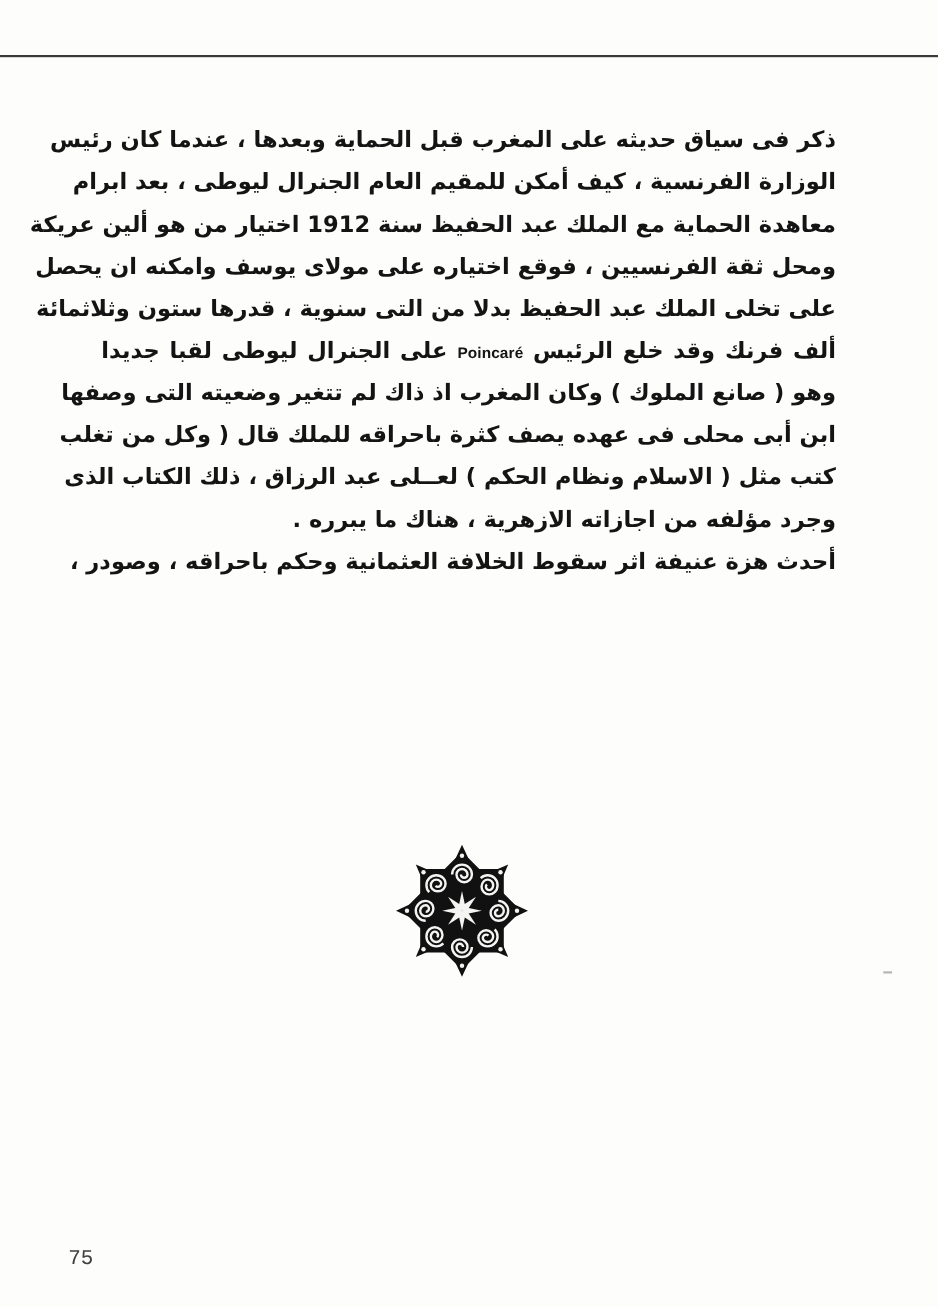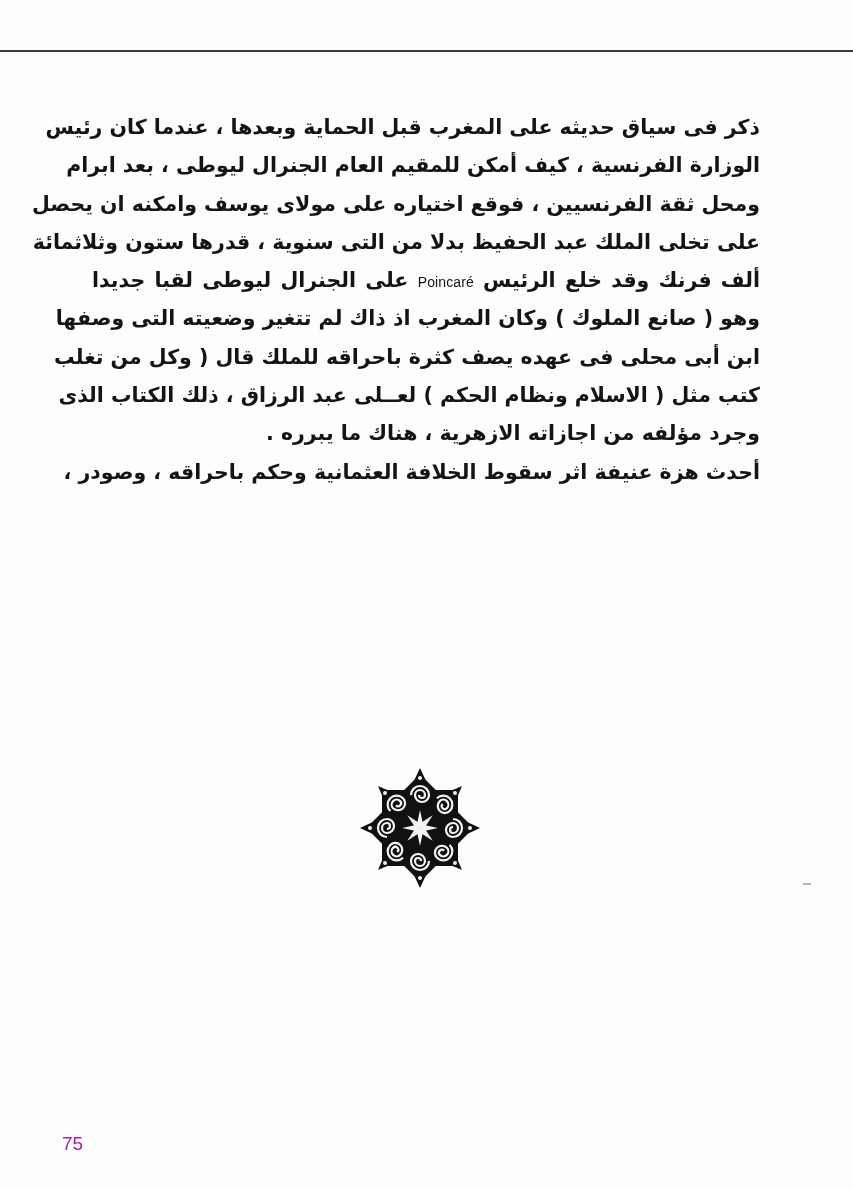--- a/index.html
+++ b/index.html
@@ -24,41 +24,42 @@
     height: 38.3px;
     line-height: 38.3px;
     font-size: 20.5px;
     font-weight: bold;
     white-space: nowrap;
     text-align: justify;
     text-align-last: justify;
     letter-spacing: 0.1px;
   }
   .line.last { text-align-last: right; }
-  .latin { font-family: "Liberation Sans", sans-serif; font-weight: normal; font-size: 14px; direction: ltr; unicode-bidi: embed; }
+  .latin { font-family: "Liberation Sans", sans-serif; font-weight: bold; font-size: 14px; direction: ltr; unicode-bidi: embed; }
   .ornament {
     position: absolute; left: 358px; top: 766px; width: 124px; height: 124px;
   }
   .small-mark {
     position: absolute; left: 803px; top: 883px; width: 8px; height: 2px; background: #b5b5b5;
   }
   .page-number {
     position: absolute; left: 62px; top: 1133px;
-    font-family: Liberation Sans, sans-serif;
-    font-size: 19px; color: #a21caf;
+    font-family: Liberation Mono, monospace;
+    font-size: 19px; color: #404040;
   }
 </style>
 </head>
 <body>
 
 <div class="top-rule"></div>
 
 <div class="body-text">
   <div class="line">ذكر فى سياق حديثه على المغرب قبل الحماية وبعدها ، عندما كان رئيس</div>
   <div class="line">الوزارة الفرنسية ، كيف أمكن للمقيم العام الجنرال ليوطى ، بعد ابرام</div>
+  <div class="line">معاهدة الحماية مع الملك عبد الحفيظ سنة 1912 اختيار من هو ألين عريكة</div>
   <div class="line">ومحل ثقة الفرنسيين ، فوقع اختياره على مولاى يوسف وامكنه ان يحصل</div>
   <div class="line">على تخلى الملك عبد الحفيظ بدلا من التى سنوية ، قدرها ستون وثلاثمائة</div>
   <div class="line">ألف فرنك وقد خلع الرئيس <span class="latin">Poincaré</span> على الجنرال ليوطى لقبا جديدا</div>
   <div class="line">وهو ( صانع الملوك ) وكان المغرب اذ ذاك لم تتغير وضعيته التى وصفها</div>
   <div class="line">ابن أبى محلى فى عهده يصف كثرة باحراقه للملك قال ( وكل من تغلب</div>
   <div class="line">كتب مثل ( الاسلام ونظام الحكم ) لعــلى عبد الرزاق ، ذلك الكتاب الذى</div>
   <div class="line last">وجرد مؤلفه من اجازاته الازهرية ، هناك ما يبرره .</div>
   <div class="line">أحدث هزة عنيفة اثر سقوط الخلافة العثمانية وحكم باحراقه ، وصودر ،</div>
 </div>
 

